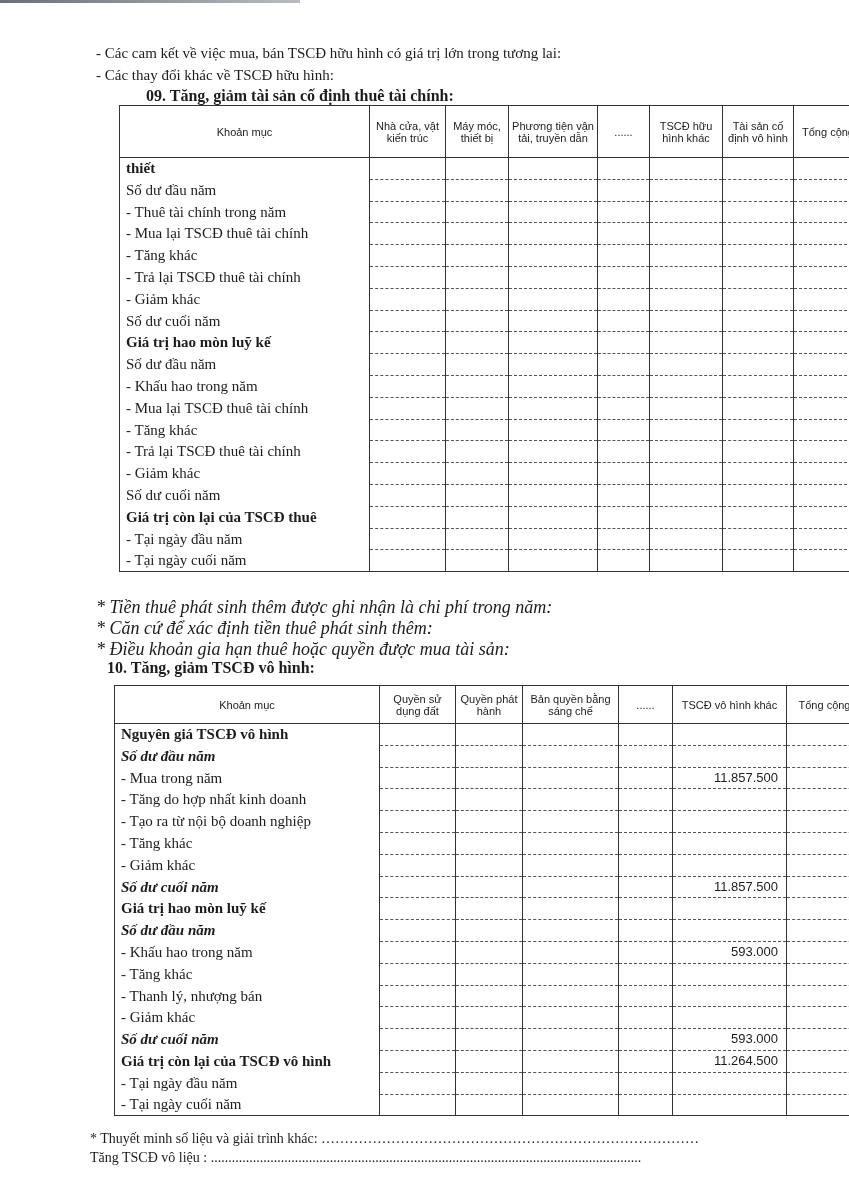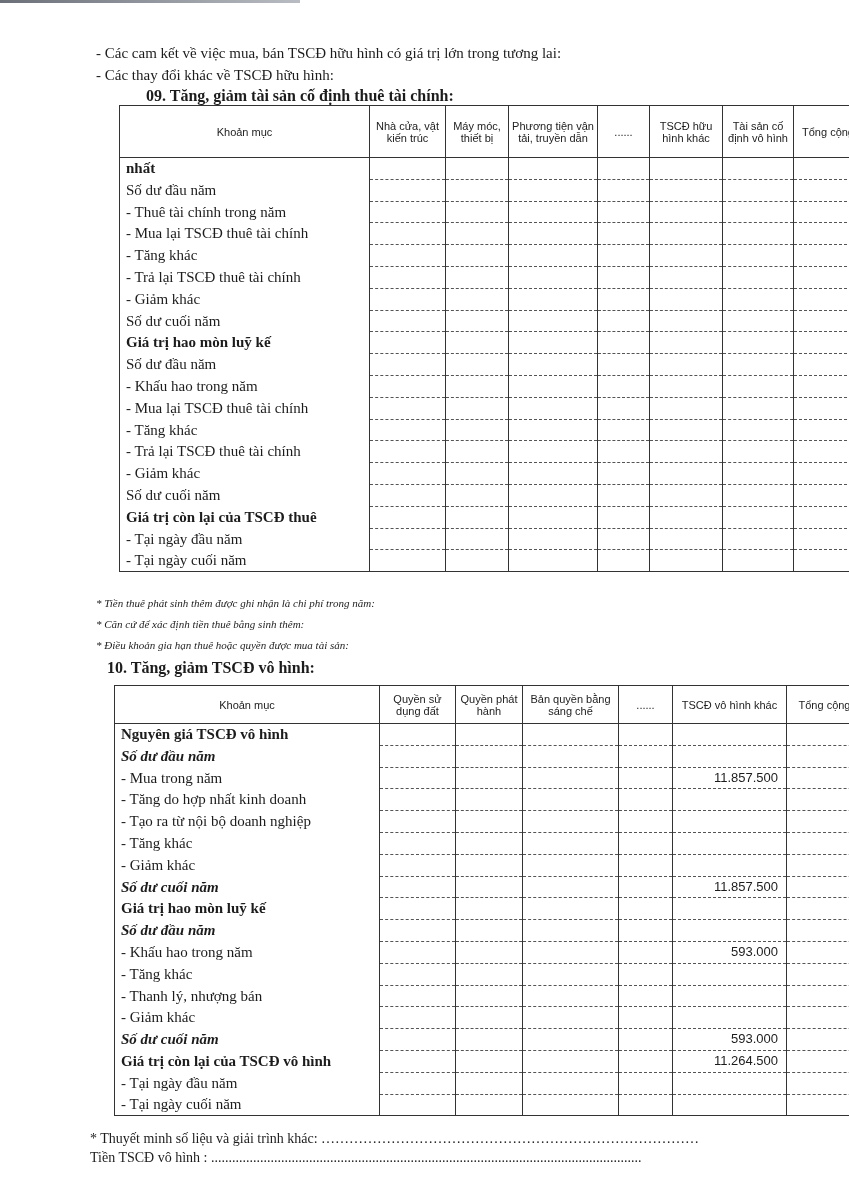--- a/index.html
+++ b/index.html
@@ -1,20 +1,20 @@
 <!DOCTYPE html>
 <html><head>
 <meta charset="utf-8">
 <style>
   html,body{margin:0;padding:0;background:#fff;}
   body{width:849px;height:1200px;position:relative;overflow:hidden;font-family:"Liberation Serif",serif;color:#1c1c1c;}
   .topbar{position:absolute;left:0;top:0;width:300px;height:3px;background:linear-gradient(90deg,#6a6f78,#b9bdc3);}
   .line{position:absolute;font-size:15px;white-space:nowrap;}
   .h{font-weight:bold;font-size:16px;}
-  .note{font-style:italic;font-size:11px;}
+  .note{font-style:italic;font-size:18px;}
   table{position:absolute;border-collapse:collapse;table-layout:fixed;}
   td,th{border-left:1px solid #333;border-right:1px solid #333;padding:0;}
   th{font-family:"Liberation Sans",sans-serif;font-weight:normal;font-size:11px;line-height:12px;text-align:center;vertical-align:middle;border-top:1px solid #333;border-bottom:1px solid #333;color:#222;}
   td{height:20.8px;font-size:15px;line-height:20.8px;border-bottom:1px dashed #555;white-space:nowrap;}
   td.label{border-bottom:none;padding-left:6px;}
   tr:last-child td{border-bottom:1.5px solid #333;}
   td.b{font-weight:bold;}
   td.i{font-style:italic;font-weight:bold;}
   td.num{font-family:"Liberation Sans",sans-serif;font-size:13px;text-align:right;padding-right:8px;}
   .outer{border:1.5px solid #333;margin-left:36px;}
@@ -46,21 +46,21 @@
         <th>Máy móc, thiết bị</th>
         <th>Phương tiện vận tải, truyền dẫn</th>
         <th>......</th>
         <th>TSCĐ hữu hình khác</th>
         <th>Tài sản cố định vô hình</th>
         <th>Tổng cộng</th>
       </tr>
     </thead>
   <tbody id="t1-body">
       <tr>
-        <td class="label b">nhất</td>
+        <td class="label b">thiết</td>
         <td></td>
         <td></td>
         <td></td>
         <td></td>
         <td></td>
         <td></td>
         <td></td>
       </tr>
       <tr>
         <td class="label">Số dư đầu năm</td>
@@ -239,21 +239,21 @@
         <td></td>
         <td></td>
         <td></td>
         <td></td>
         <td></td>
       </tr>
     </tbody>
 </table>
 
 <div class="line note" style="left:96px;top:597px;">* Tiền thuê phát sinh thêm được ghi nhận là chi phí trong năm:</div>
-<div class="line note" style="left:96px;top:618px;">* Căn cứ để xác định tiền thuê bằng sinh thêm:</div>
+<div class="line note" style="left:96px;top:618px;">* Căn cứ để xác định tiền thuê phát sinh thêm:</div>
 <div class="line note" style="left:96px;top:639px;">* Điều khoản gia hạn thuê hoặc quyền được mua tài sản:</div>
 <div class="line h" style="left:96px;top:659px;margin-left:11px;">10. Tăng, giảm TSCĐ vô hình:</div>
 
 <table class="outer" id="t2" style="left:78px;top:685px;width:748px;">
   <colgroup>
     <col style="width:265px">
       <col style="width:76px">
       <col style="width:67px">
       <col style="width:96px">
     <col style="width:54px">
@@ -431,13 +431,13 @@
         <td></td>
         <td></td>
         <td></td>
         <td class="num"></td>
         <td></td>
       </tr>
     </tbody>
 </table>
 
 <div class="line" style="left:90px;top:1131px;font-size:14px;">* Thuyết minh số liệu và giải trình khác: ………………………………………………………………………</div>
-<div class="line" style="left:90px;top:1150px;font-size:14px;">Tiền TSCĐ vô hình : ...........................................................................................................................</div>
+<div class="line" style="left:90px;top:1150px;font-size:14px;">Tăng TSCĐ vô liệu : ...........................................................................................................................</div>
 
 </body></html>

